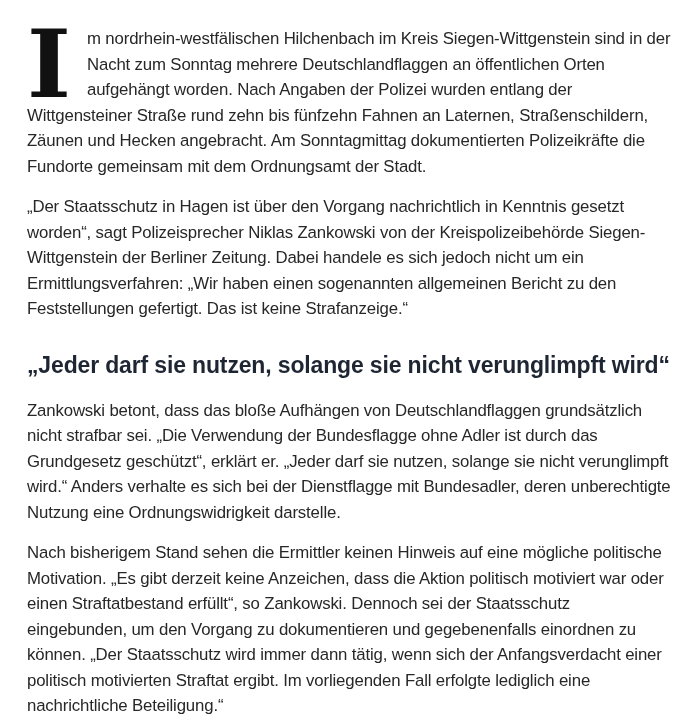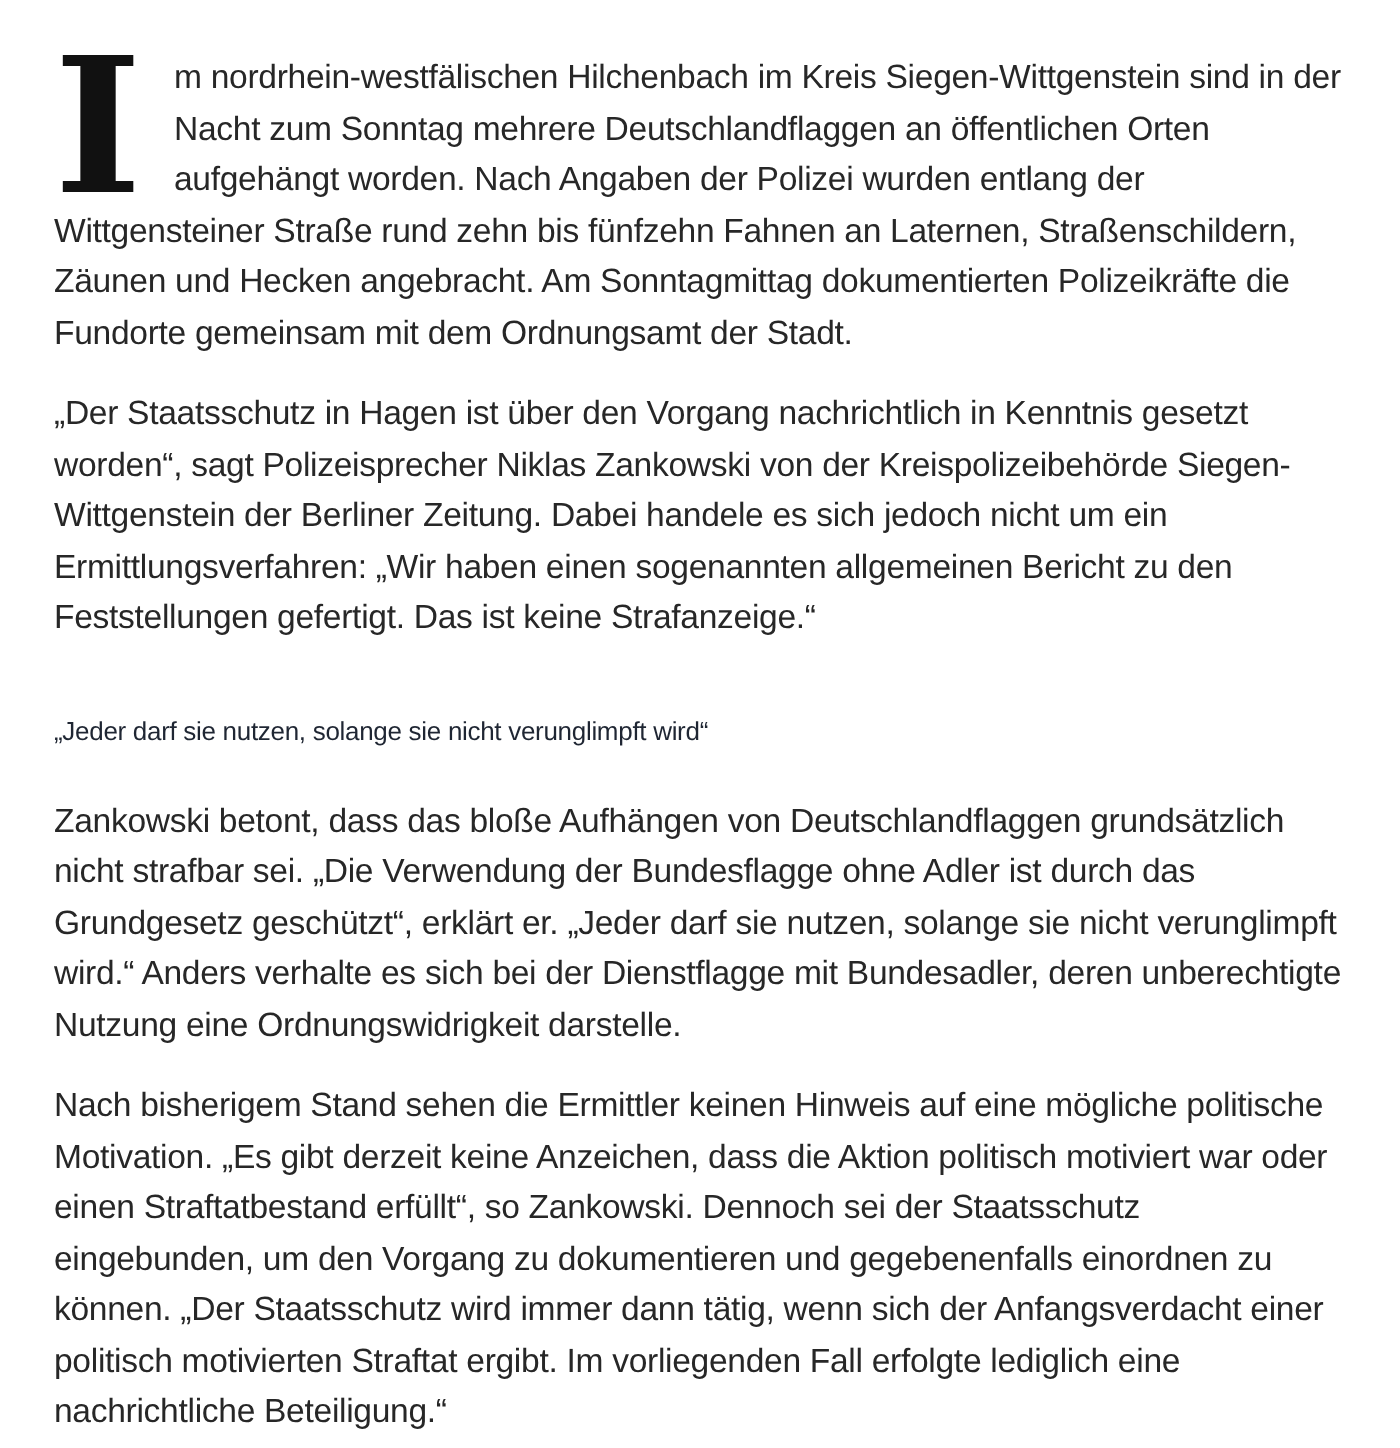--- a/index.html
+++ b/index.html
@@ -21,22 +21,22 @@
     letter-spacing: -0.15px;
     line-height: 25.5px;
     color: #272727;
     text-align: left;
   }
   p {
     margin: 0 0 15px 0;
   }
   h2 {
     font-family: "Liberation Sans", "DejaVu Sans", sans-serif;
-    font-size: 13px;
-    font-weight: 400;
+    font-size: 23px;
+    font-weight: 700;
     line-height: 25px;
     color: #1f2633;
     margin: 31px 0 20px 0;
   }
   .dropcap {
     float: left;
     width: 60px;
     height: 76px;
     font-family: "DejaVu Serif", "Liberation Serif", serif;
     font-weight: 700;

